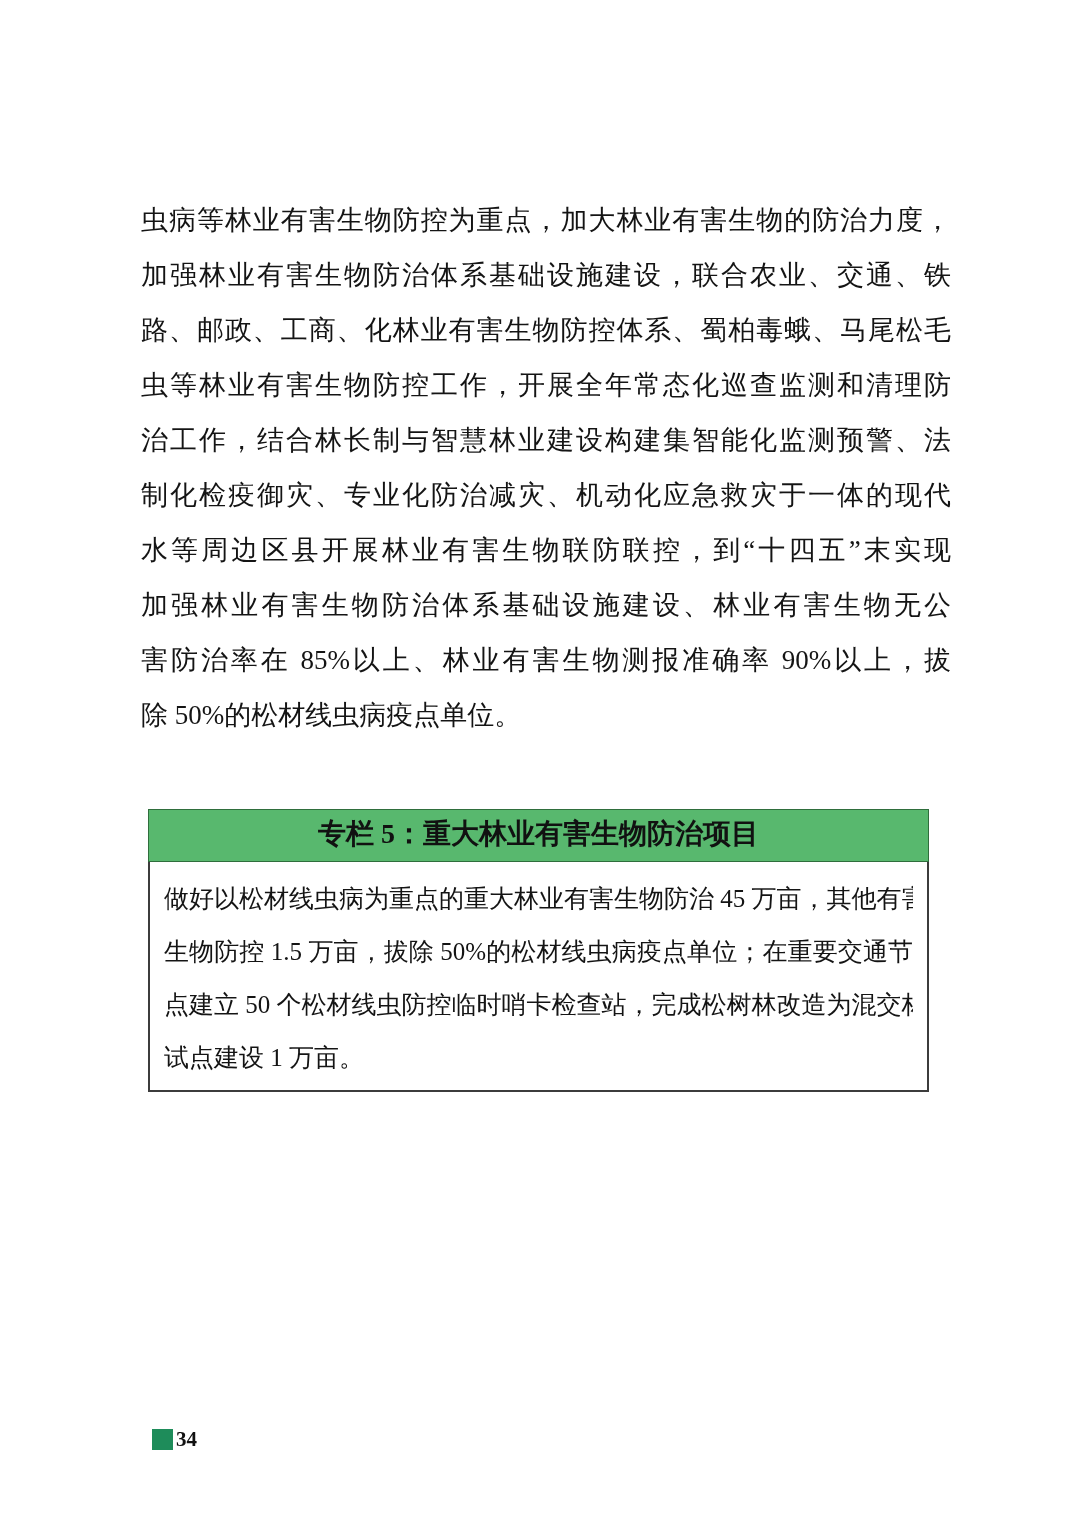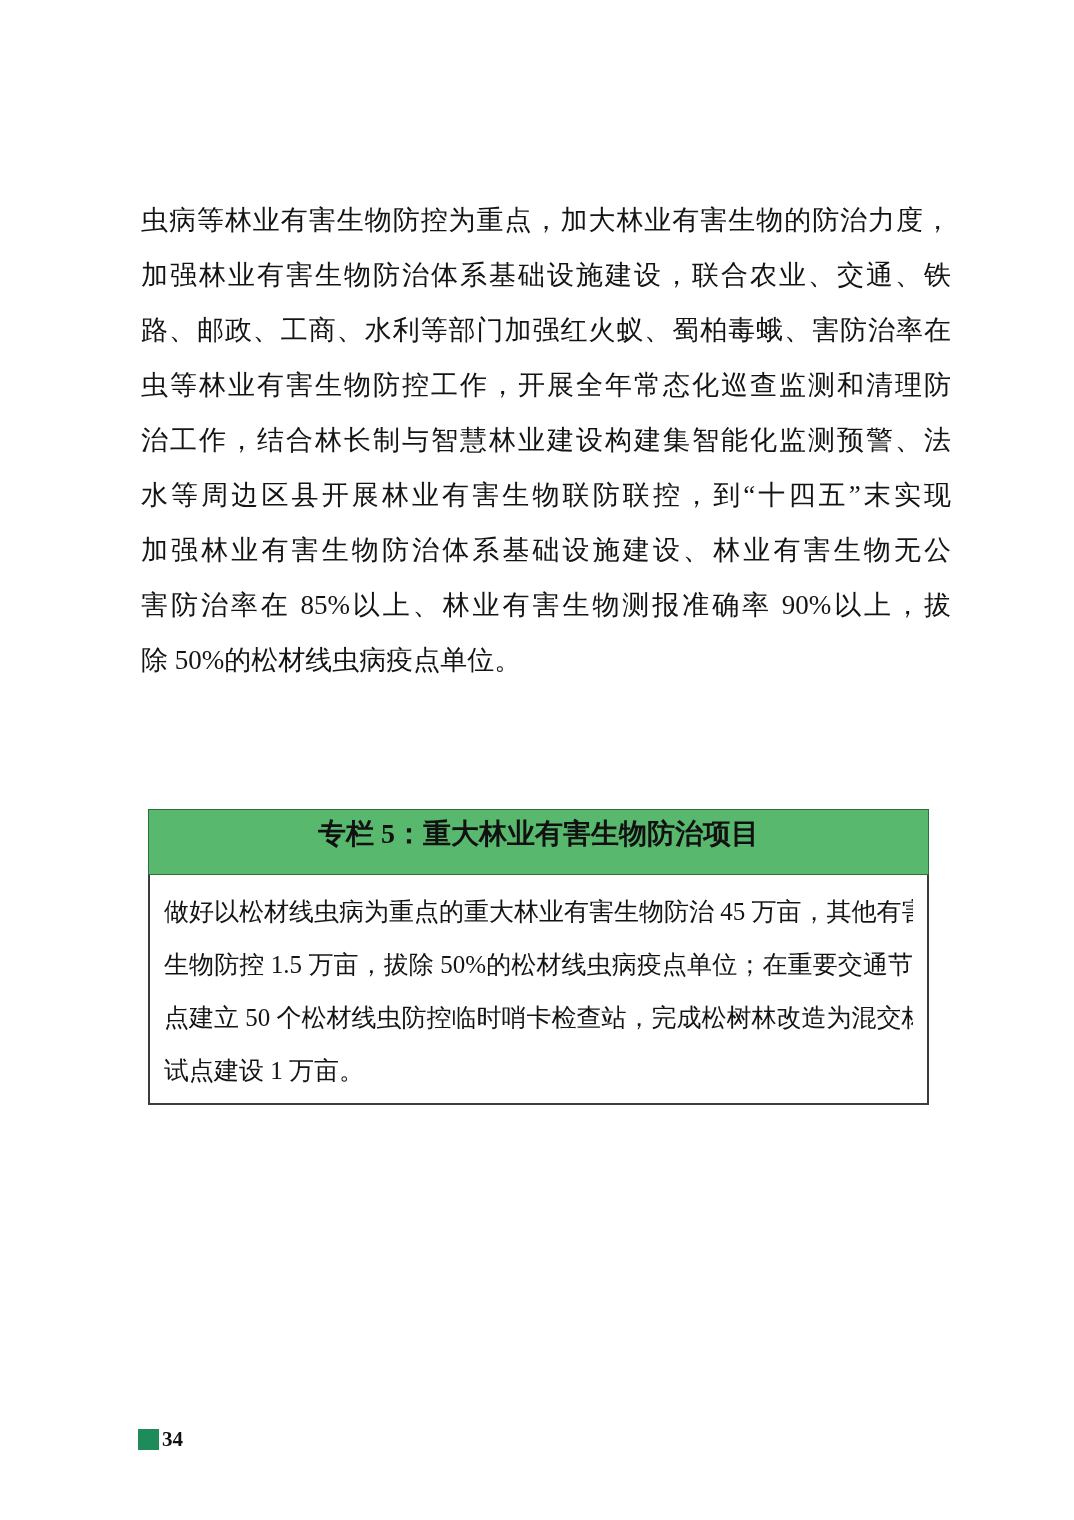--- a/index.html
+++ b/index.html
@@ -37,21 +37,21 @@
   }
 
   
   .callout {
     position: absolute;
     left: 148px;
     top: 809px;
     width: 781px;
   }
   .callout-header {
-    height: 66px;
+    height: 53px;
     line-height: 47px;
     background: #58b86e;
     border: 1px solid #2f6e3c;
     text-align: center;
     font-weight: bold;
     font-size: 28px;
     color: #111111;
   }
   .callout-body {
     border: 2px solid #3c3c3c;
@@ -71,21 +71,21 @@
     overflow: hidden;
   }
   .callout-body .line.last {
     text-align: center;
     text-align-last: left;
   }
 
   
   .footer {
     position: absolute;
-    left: 138px;
+    left: 152px;
     top: 1429px;
     display: flex;
     align-items: center;
   }
   .footer-square {
     width: 21px;
     height: 21px;
     background: #1e8c5a;
     display: inline-block;
   }
@@ -96,23 +96,24 @@
     margin-left: 3px;
     line-height: 21px;
   }
 </style>
 </head>
 <body>
 
 <div class="main-text">
   <div class="line">虫病等林业有害生物防控为重点，加大林业有害生物的防治力度，</div>
   <div class="line">加强林业有害生物防治体系基础设施建设，联合农业、交通、铁</div>
-  <div class="line">路、邮政、工商、水利等部门加强红火蚁、蜀柏毒蛾、害防治率在</div>
+  <div class="line">路、邮政、工商、化林业有害生物防控体系、蜀柏毒蛾、马尾松毛</div>
   <div class="line">虫等林业有害生物防控工作，开展全年常态化巡查监测和清理防</div>
   <div class="line">治工作，结合林长制与智慧林业建设构建集智能化监测预警、法</div>
+  <div class="line">制化检疫御灾、专业化防治减灾、机动化应急救灾于一体的现代</div>
   <div class="line">水等周边区县开展林业有害生物联防联控，到“十四五”末实现</div>
   <div class="line">加强林业有害生物防治体系基础设施建设、林业有害生物无公</div>
   <div class="line">害防治率在 85%以上、林业有害生物测报准确率 90%以上，拔</div>
   <div class="line last">除 50%的松材线虫病疫点单位。</div>
 </div>
 
 <div class="callout">
   <div class="callout-header">专栏 5：重大林业有害生物防治项目</div>
   <div class="callout-body">
     <div class="line">做好以松材线虫病为重点的重大林业有害生物防治 45 万亩，其他有害</div>

